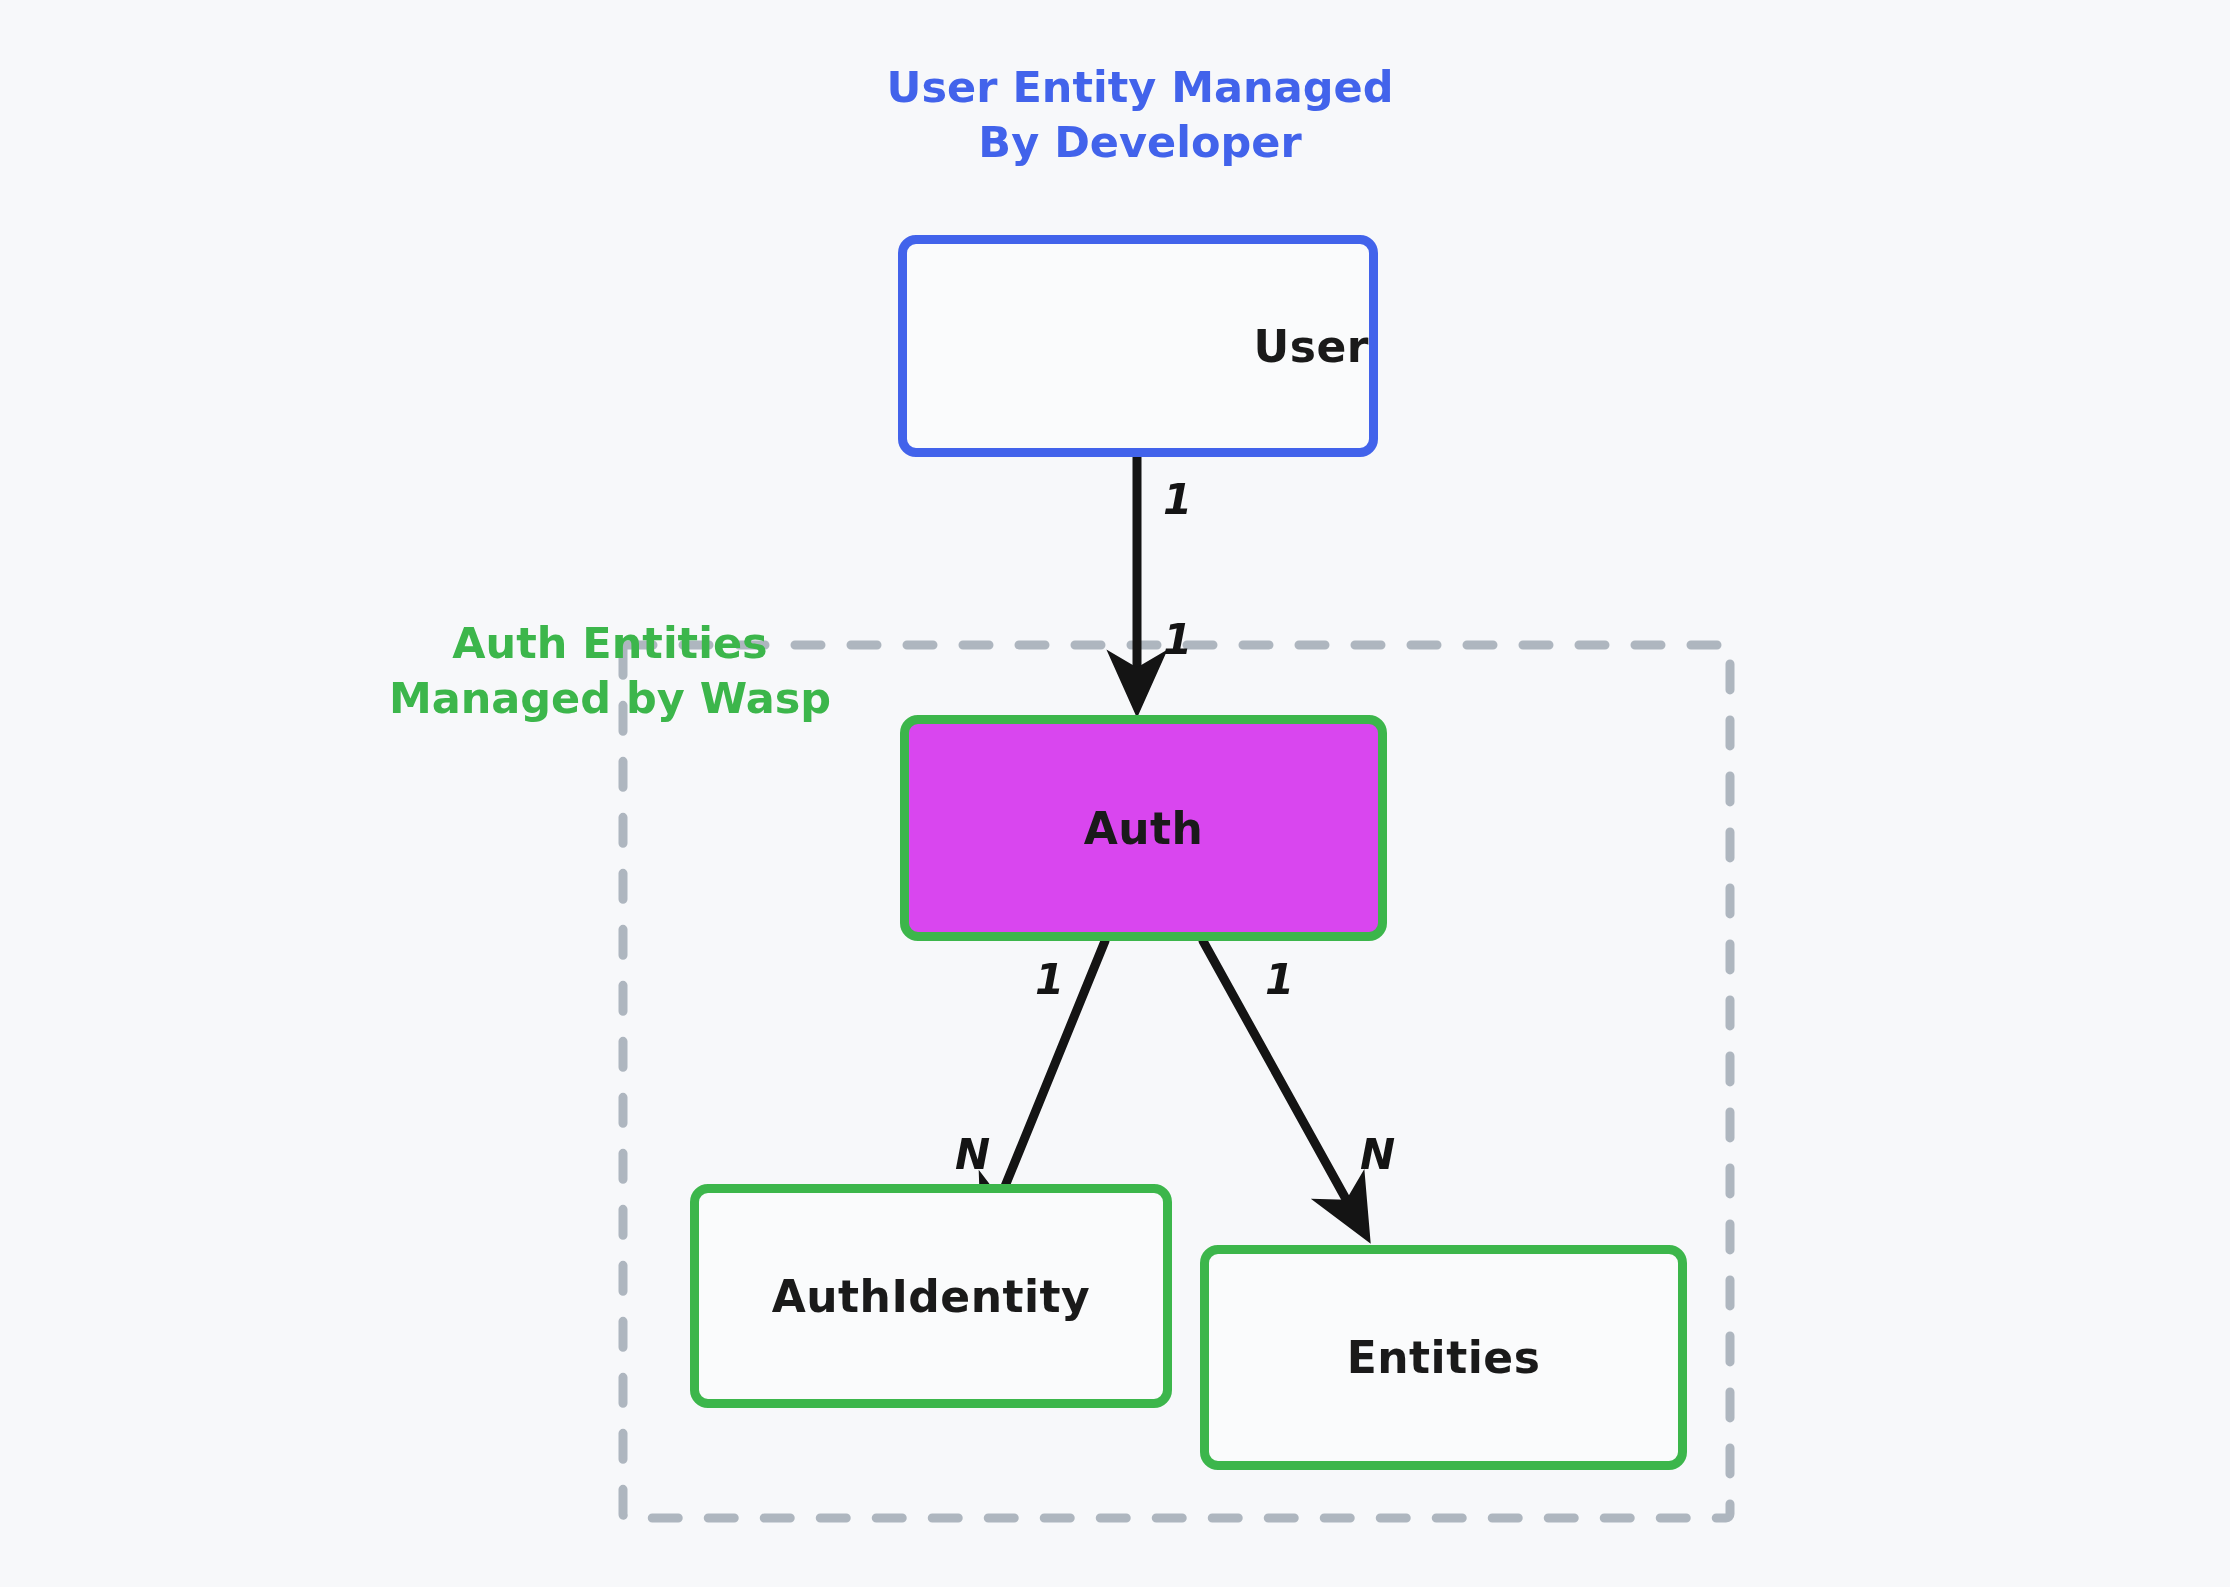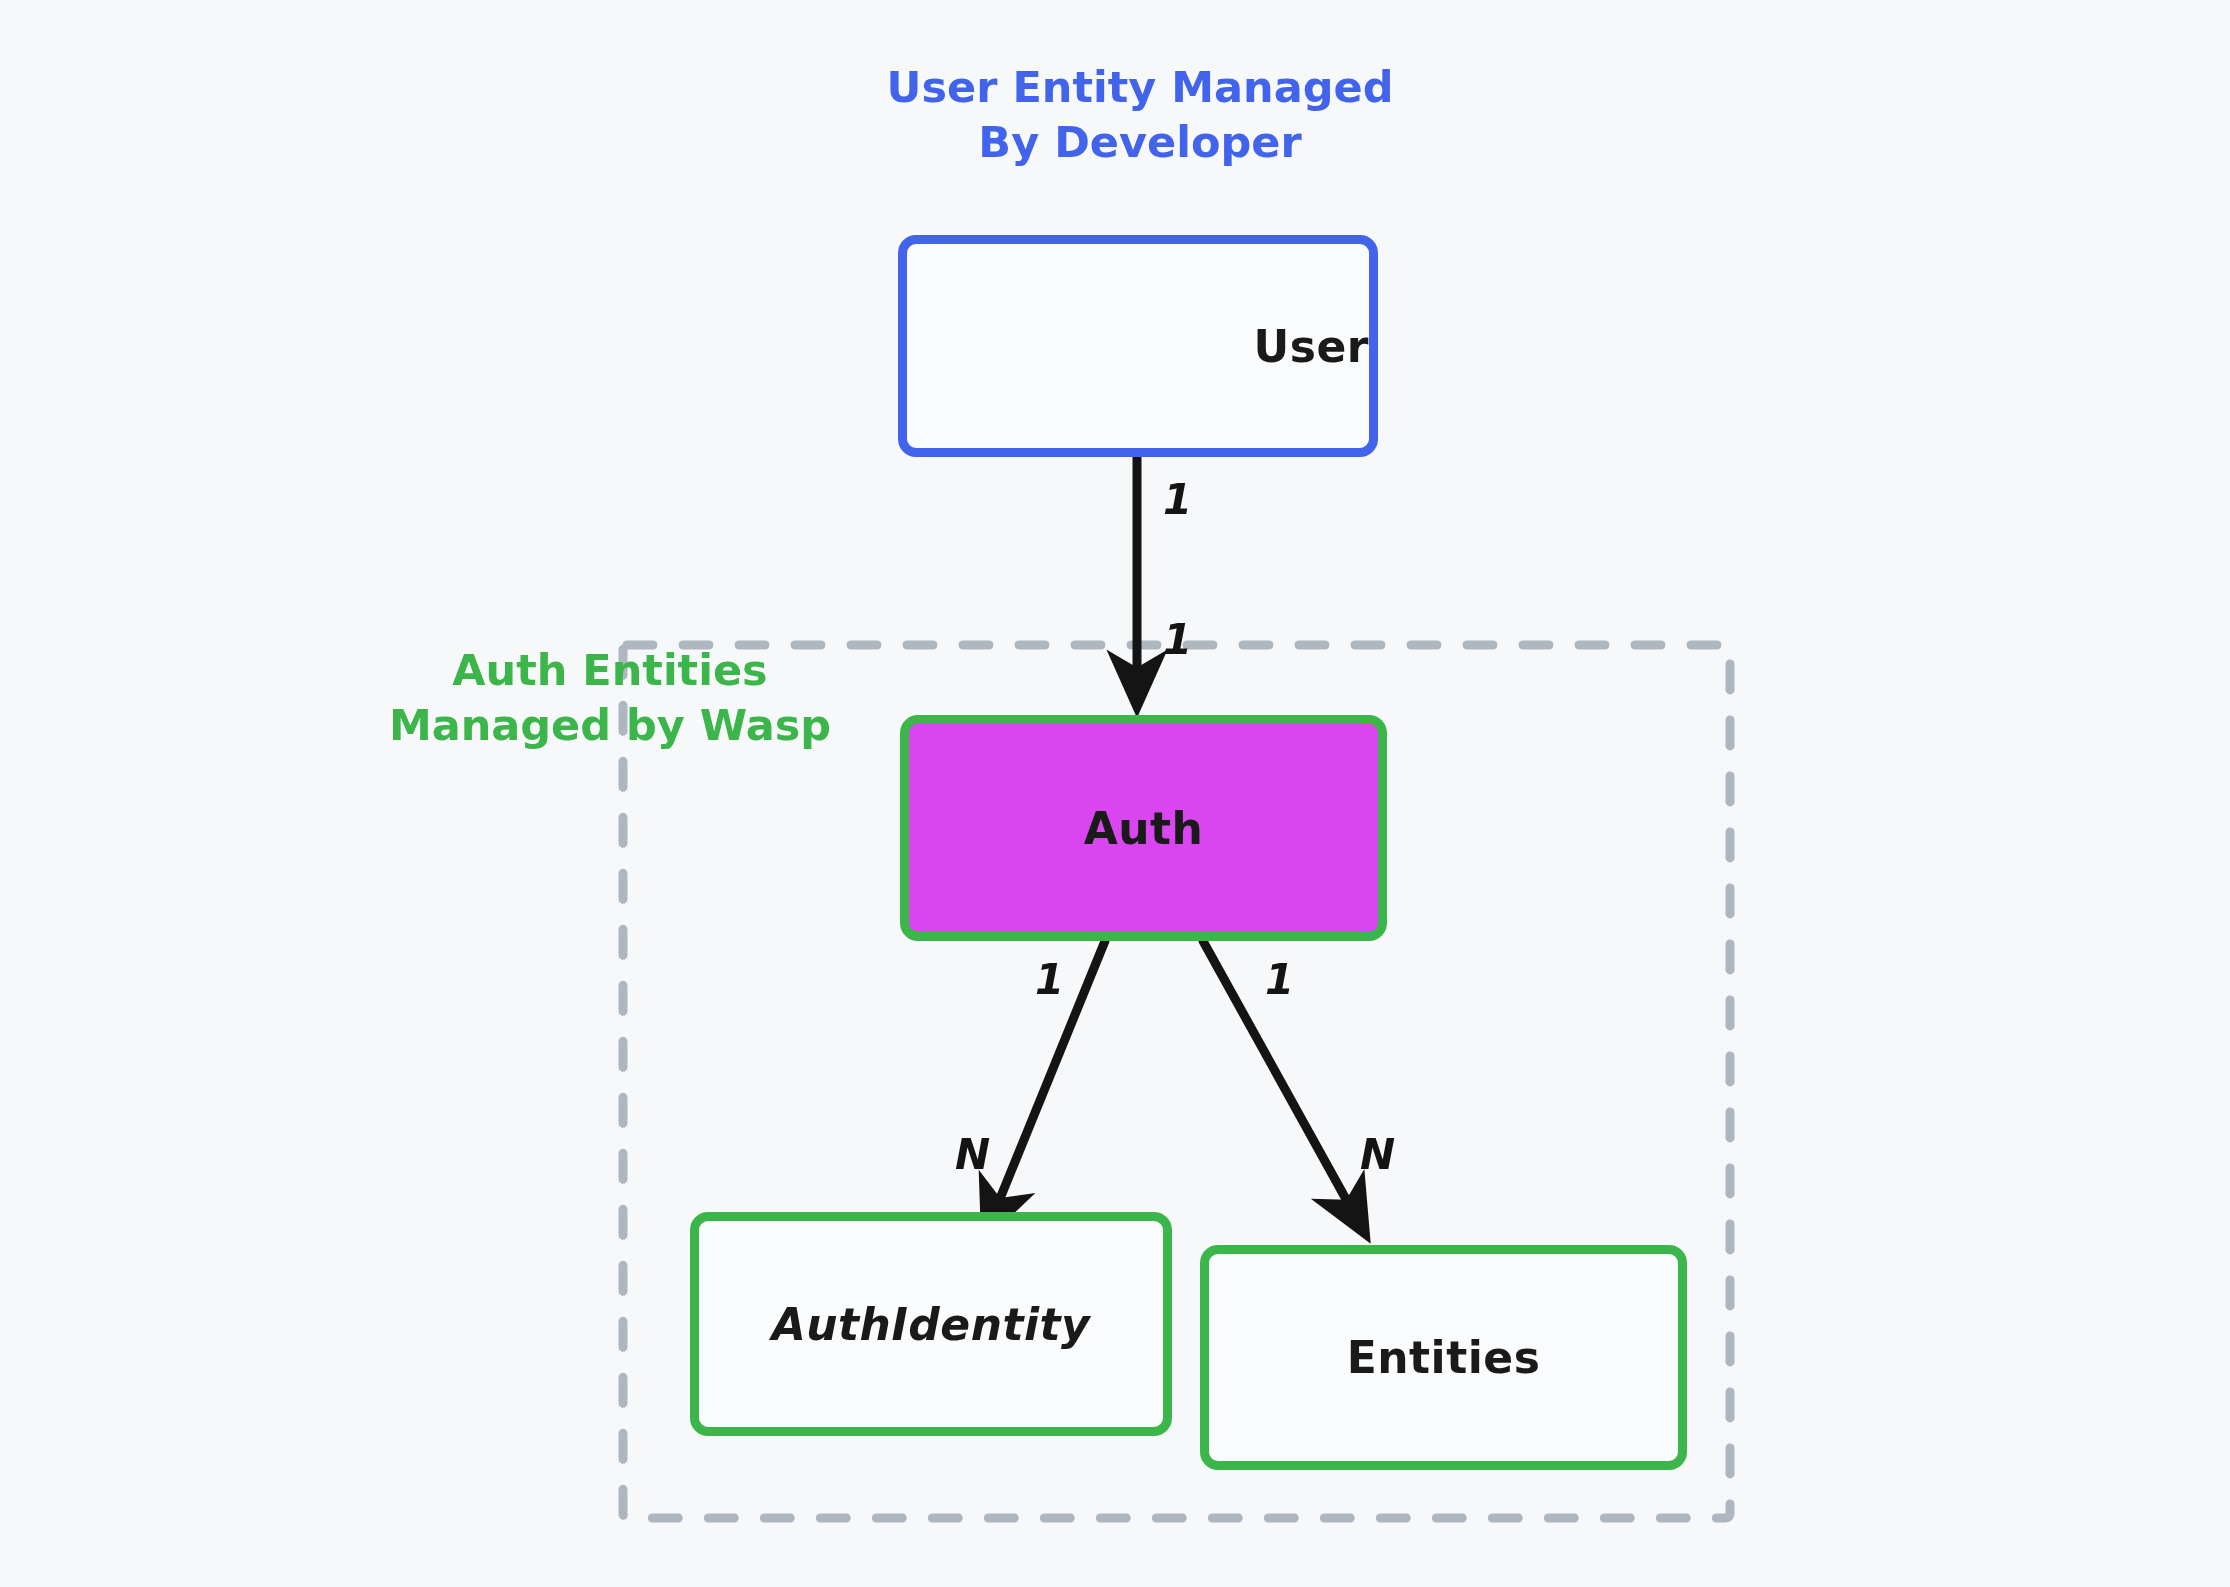--- a/index.html
+++ b/index.html
@@ -52,21 +52,21 @@
     border-color: #4263eb;
     border-width: 9px;
   }
   .node.green {
     border-color: #3cb64b;
     border-width: 9px;
   }
 
   #node-user        { left: 898px;  top: 235px;  width: 480px; height: 222px; }
   #node-auth        { left: 900px;  top: 715px;  width: 487px; height: 226px; }
-  #node-authidentity{ left: 690px;  top: 1212px; width: 482px; height: 224px; font-style: italic; }
+  #node-authidentity{ left: 690px;  top: 1184px; width: 482px; height: 224px; }
   #node-session     { left: 1200px; top: 1245px; width: 487px; height: 225px; }
 
   
   .caption {
     position: absolute;
     font-family: "DejaVu Sans", sans-serif;
     font-weight: 700;
     font-size: 43px;
     line-height: 1.28;
     text-align: center;
@@ -74,21 +74,21 @@
     user-select: none;
   }
   #caption-user {
     left: 790px;
     top: 60px;
     width: 700px;
     color: #4263eb;
   }
   #caption-auth {
     left: 330px;
-    top: 643px;
+    top: 616px;
     width: 560px;
     color: #3cb64b;
     text-align: center;
     z-index: 5;
   }
 
   
   .card-label {
     position: absolute;
     font-family: "DejaVu Sans", sans-serif;

